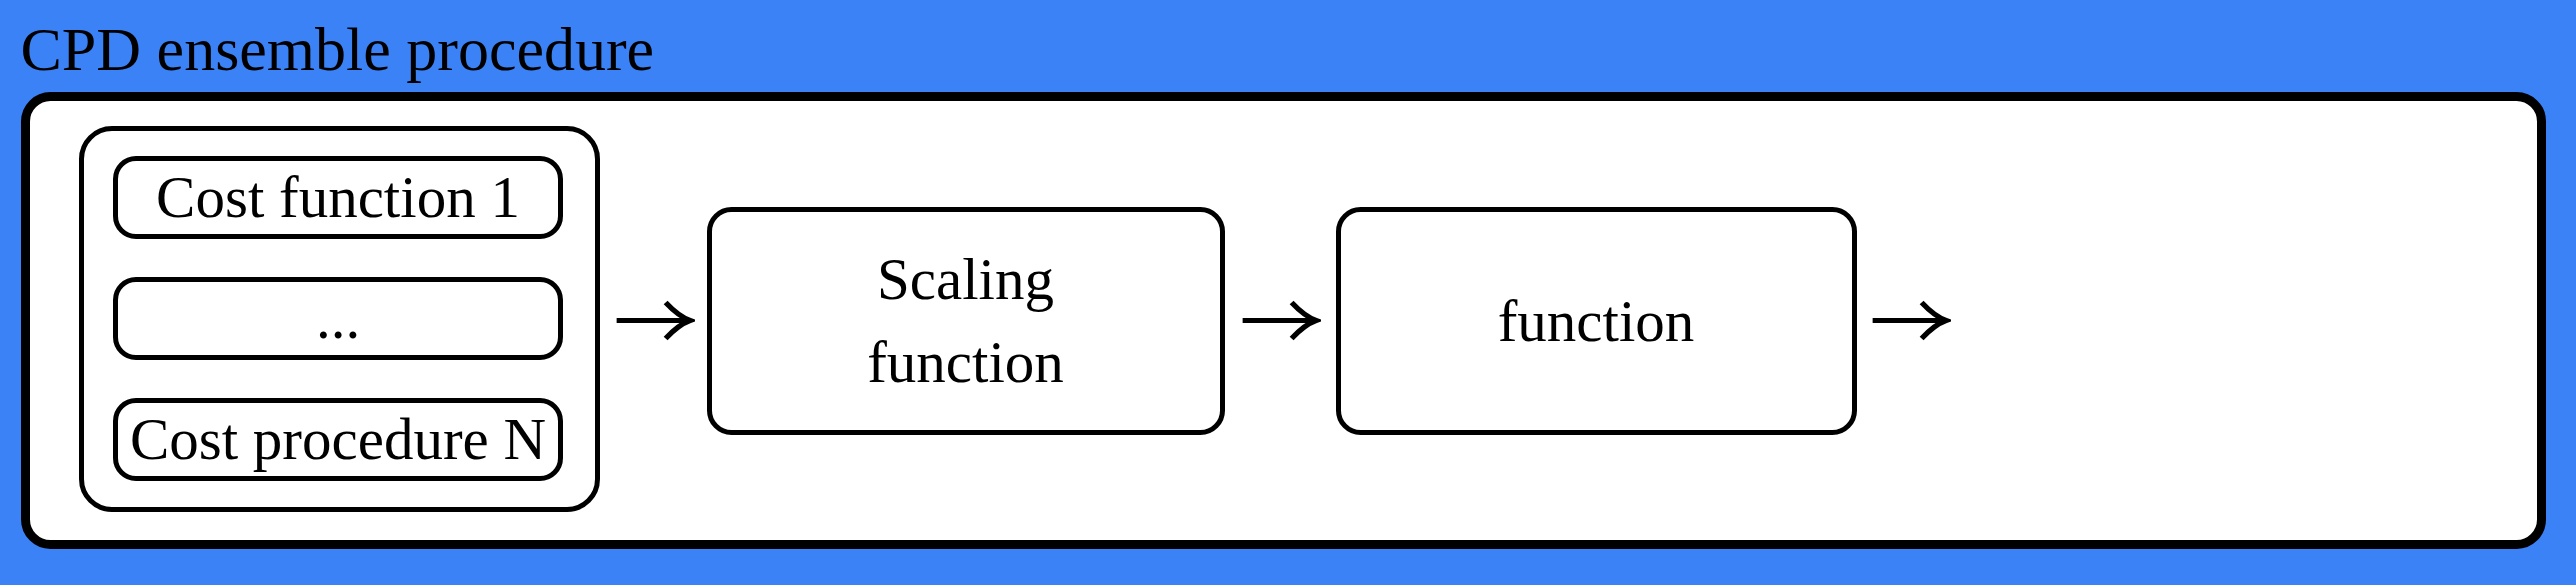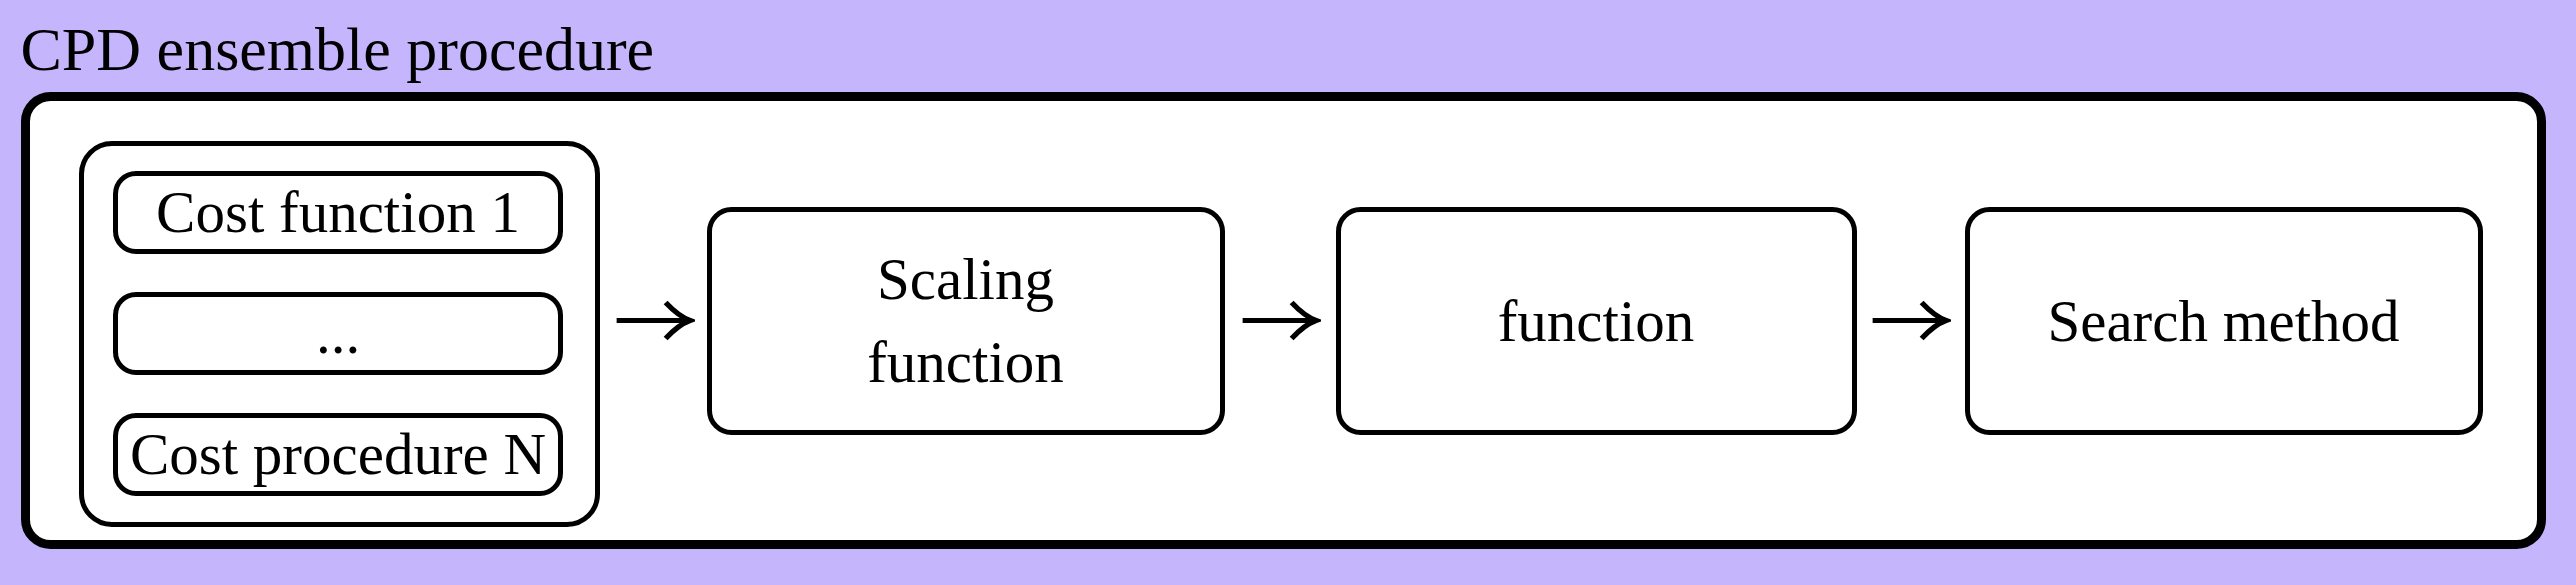--- a/index.html
+++ b/index.html
@@ -4,21 +4,21 @@
 <style>
   html, body {
     margin: 0;
     padding: 0;
     background: #ffffff;
   }
   #canvas {
     position: relative;
     width: 2576px;
     height: 586px;
-    background: #c4b5fd;
+    background: #3b82f6;
     font-family: "Liberation Serif", "DejaVu Serif", serif;
     color: #000000;
     overflow: hidden;
   }
   .title {
     position: absolute;
     left: 20.5px;
     top: 13px;
     height: 72px;
     font-size: 62px;
@@ -33,21 +33,21 @@
     width: 2525px;
     height: 457px;
     border: 9.8px solid #000000;
     border-radius: 29.5px;
     box-sizing: border-box;
     background: #ffffff;
   }
   .cost-group {
     position: absolute;
     left: 49px;
-    top: 40px;
+    top: 25px;
     width: 521px;
     height: 386px;
     border: 5.7px solid #000000;
     border-radius: 33px;
     box-sizing: border-box;
     padding: 25.4px 29.5px 27px 29.5px;
     display: flex;
     flex-direction: column;
     justify-content: space-between;
     background: #ffffff;
@@ -147,19 +147,16 @@
       <span class="line">function</span>
     </div>
 
     <div class="arrow" id="arrow-3">
       <svg viewBox="0 0 98 60" xmlns="http://www.w3.org/2000/svg">
         <path d="M2 30 H90" stroke="#000000" stroke-width="6" fill="none"></path>
         <path d="M62 8 Q78 25 92 30 Q78 35 62 52" stroke="#000000" stroke-width="6.5" fill="none"></path>
       </svg>
     </div>
 
-    <div class="stage-box" id="stage-search">
-      <span class="line">Search method</span>
-    </div>
 
   </div>
 </div>
 
 
 </body></html>

